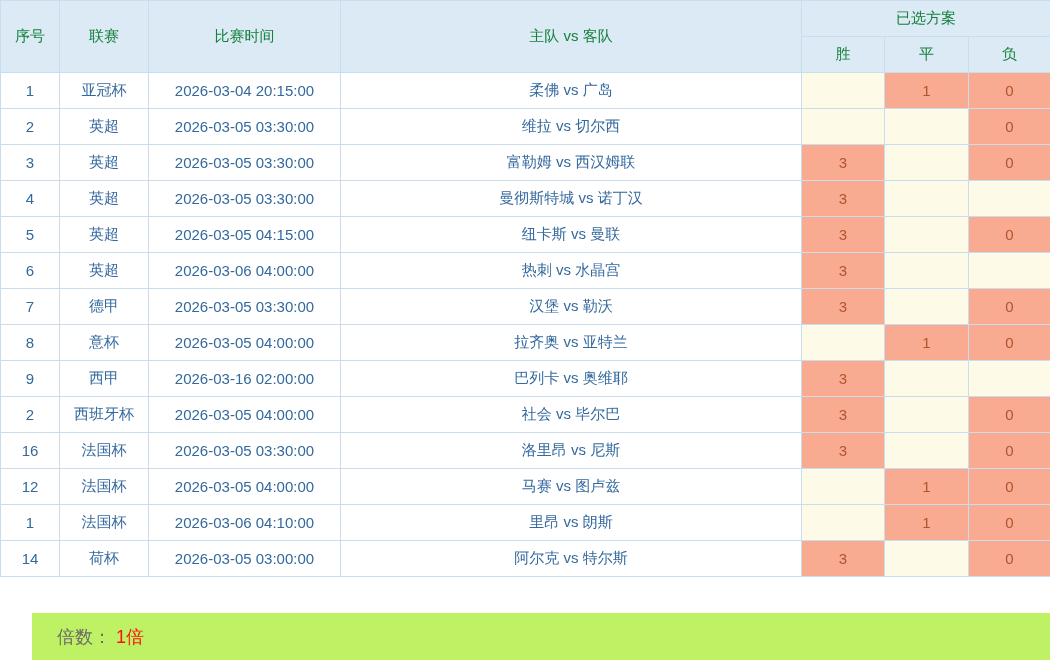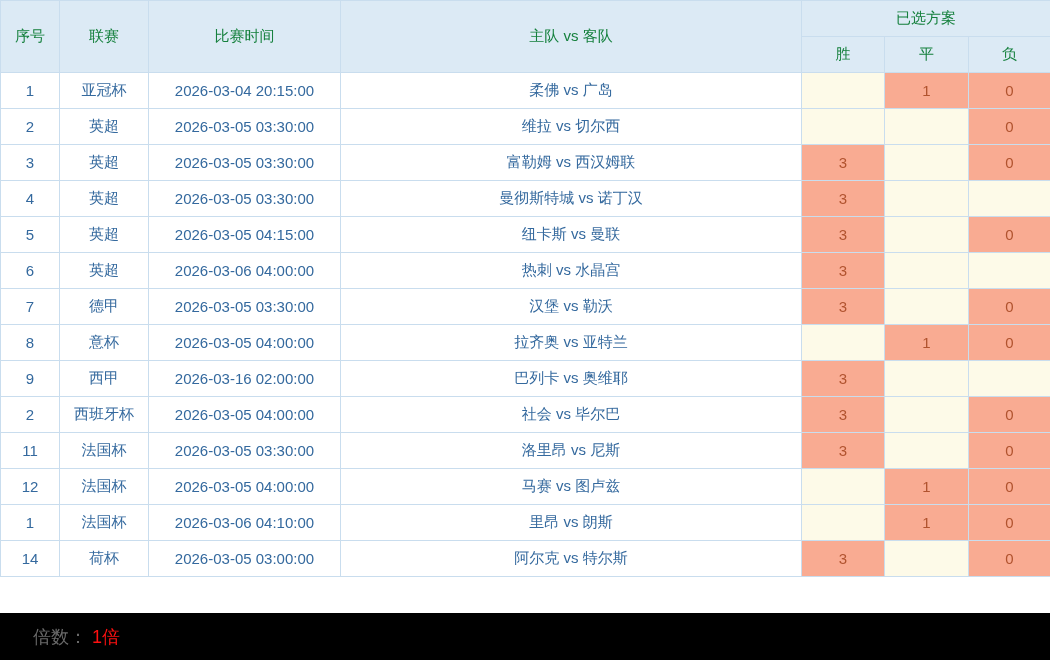--- a/index.html
+++ b/index.html
@@ -22,23 +22,24 @@
     background:#ffffff; color:#34699e; font-size:15px;
   }
   table.bet td.pick {
     background:#fdfae8; color:#b1532f; cursor:pointer;
   }
   table.bet td.pick.sel {
     background:#f9ab92;
   }
   .gap { height:36px; background:#ffffff; }
   .summary {
-    height:48px; background:#000000;
-    display:flex; align-items:center; padding-left:33px;
+    height:48px; background:#bef264;
+    display:flex; align-items:center; padding-left:25px;
     font-size:18px;
+    margin-left:32px;
   }
   .summary .group { margin-right:34px; }
   .summary .lbl { color:#6a6a6a; }
   .summary .val { color:#ff1010; }
 </style>
 </head>
 <body>
 
 <table class="bet">
   <colgroup>
@@ -149,21 +150,21 @@
       <tr>
         <td>2</td>
         <td>西班牙杯</td>
         <td>2026-03-05 04:00:00</td>
         <td>社会 vs 毕尔巴</td>
         <td class="pick sel">3</td>
         <td class="pick"></td>
         <td class="pick sel">0</td>
       </tr>
       <tr>
-        <td>11</td>
+        <td>16</td>
         <td>法国杯</td>
         <td>2026-03-05 03:30:00</td>
         <td>洛里昂 vs 尼斯</td>
         <td class="pick sel">3</td>
         <td class="pick"></td>
         <td class="pick sel">0</td>
       </tr>
       <tr>
         <td>12</td>
         <td>法国杯</td>

